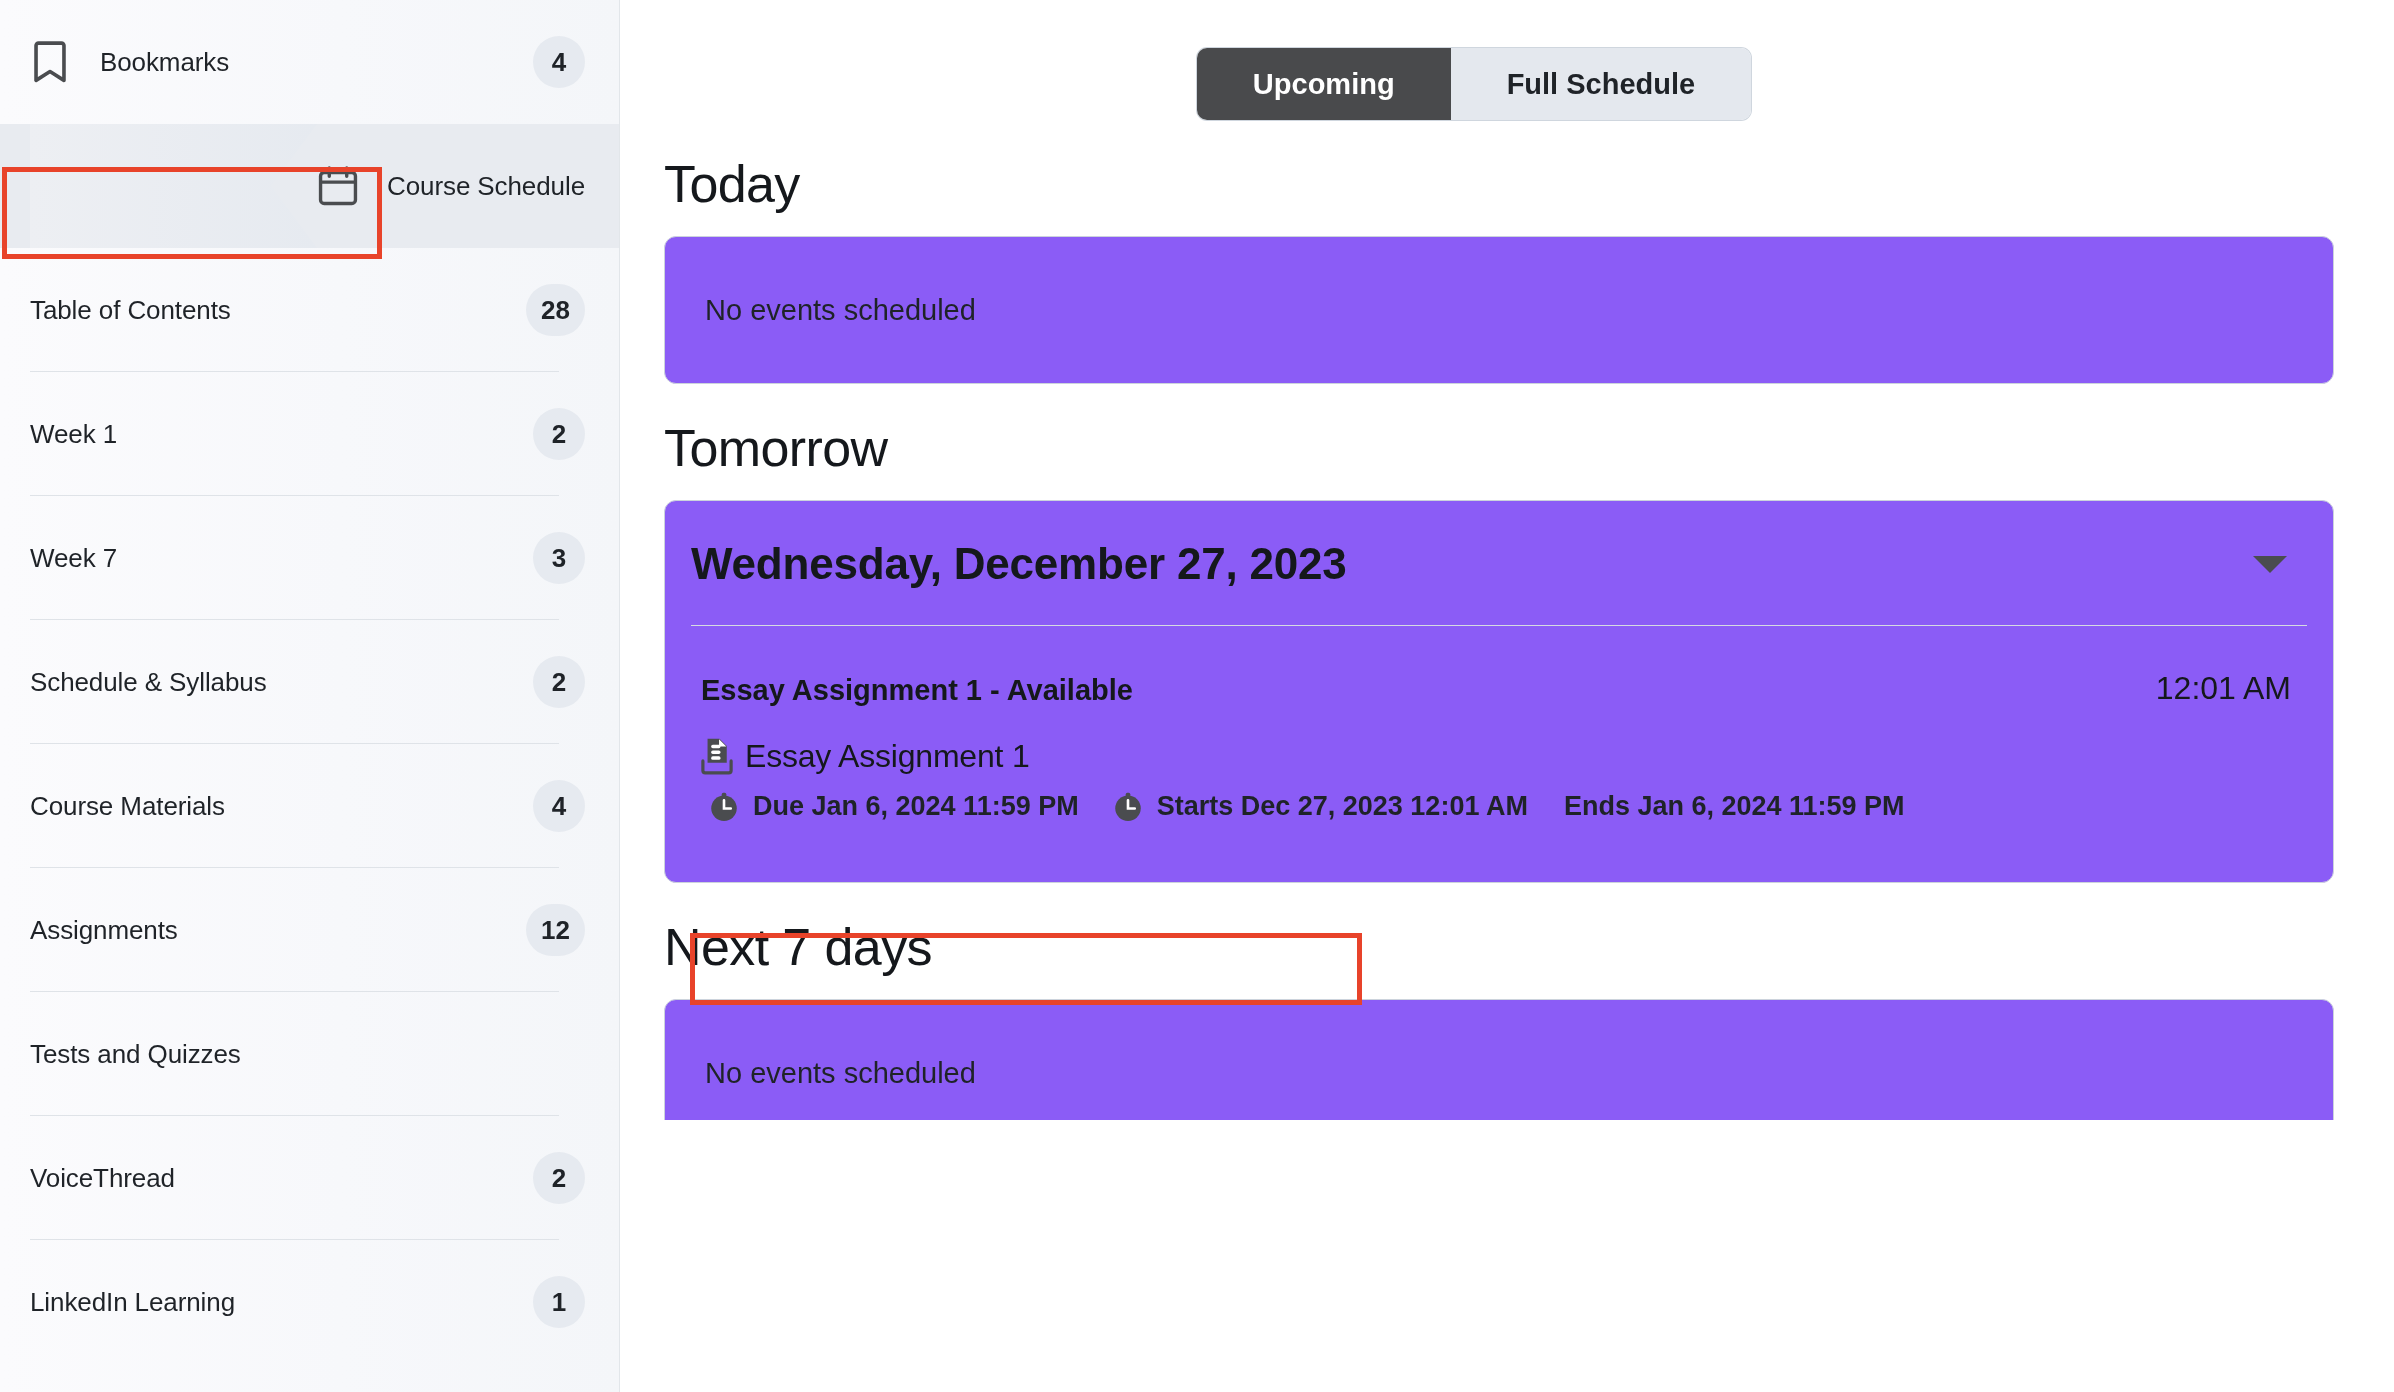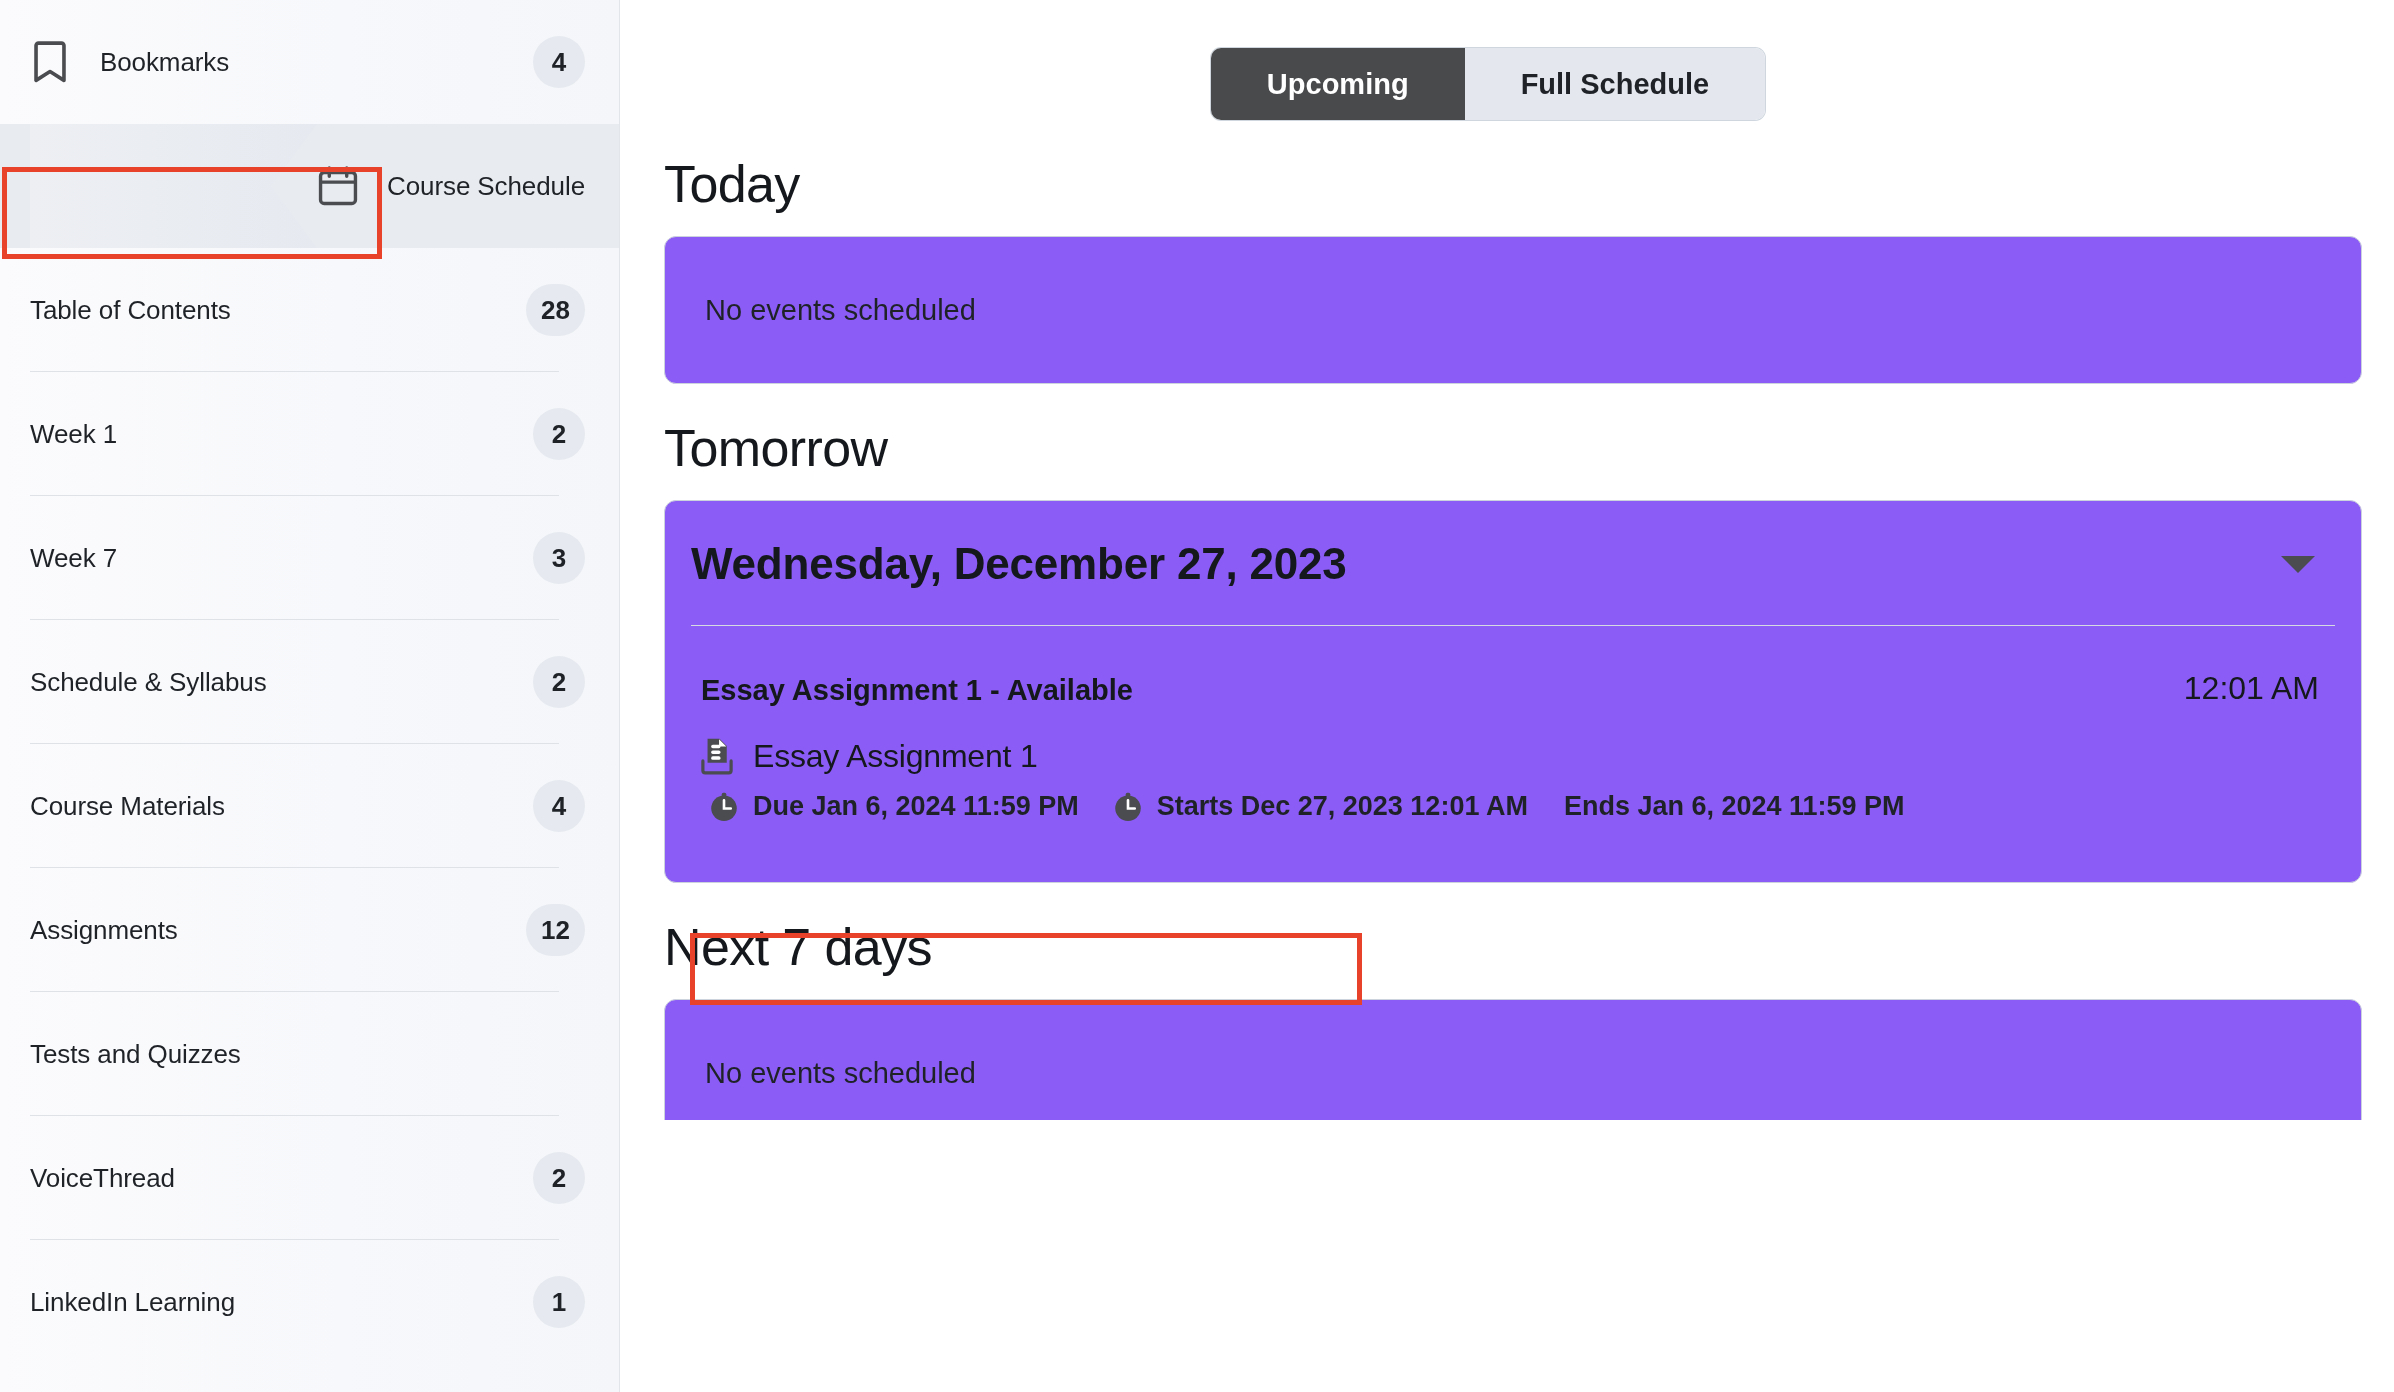--- a/index.html
+++ b/index.html
@@ -130,21 +130,21 @@
     width: 672px;
     height: 72px;
   }
 
   
   .main {
     flex: 1 1 auto;
     height: 1120px;
     background: #ffffff;
     position: relative;
-    padding: 0 8px 0 0;
+    padding: 0 36px 0 0;
     overflow: hidden;
   }
 
   .tabs-row {
     display: flex;
     justify-content: center;
     padding-top: 48px;
     padding-right: 30px;
   }
 
@@ -251,21 +251,21 @@
   }
 
   .event-link-row {
     display: flex;
     align-items: center;
     margin-top: 30px;
   }
   .event-link {
     font-size: 32px;
     color: #15181c;
-    margin-left: 20px;
+    margin-left: 12px;
     letter-spacing: -0.2px;
     cursor: pointer;
   }
 
   .meta-row {
     display: flex;
     align-items: center;
     margin-top: 16px;
     padding-left: 8px;
     gap: 0;

